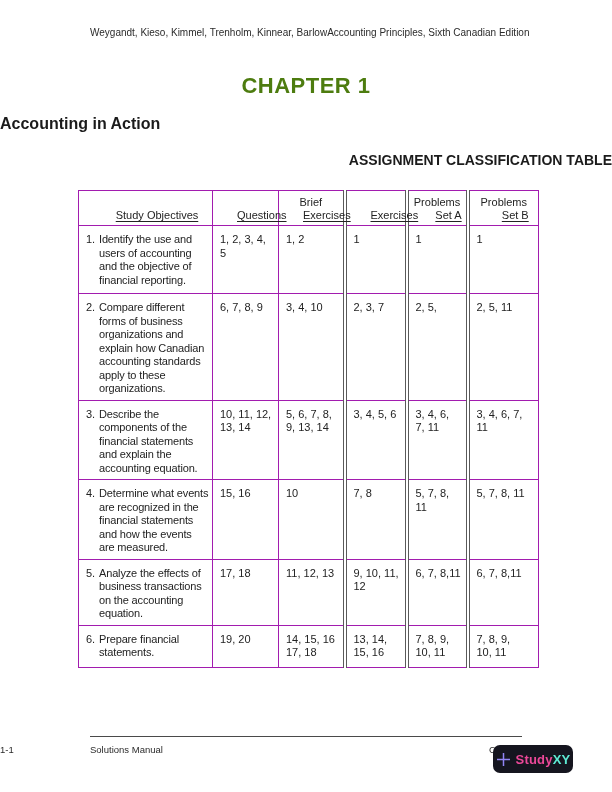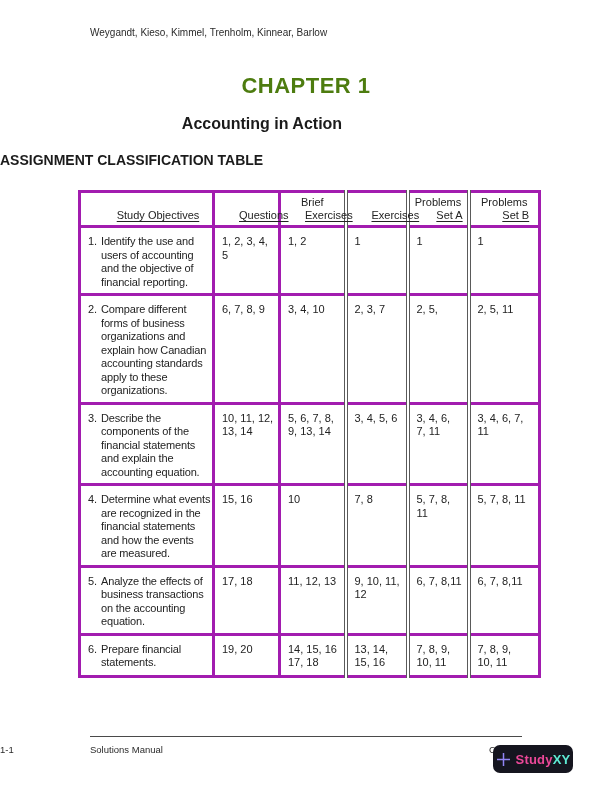--- a/index.html
+++ b/index.html
@@ -29,46 +29,45 @@
     top: 73px; left: 0; width: 612px;
     text-align: center;
     font-size: 22px;
     font-weight: bold;
     letter-spacing: 0.5px;
     color: #4d7c0f;
   }
   .chapter-subtitle {
     position: absolute;
     top: 115px; left: 0; width: 524px;
-    text-align: center;
     font-size: 16px;
     font-weight: bold;
     color: #1b1b1b;
   }
   .table-title {
     position: absolute;
     top: 152px; left: 0; width: 612px;
-    text-align: left;
+    text-align: right;
     font-size: 14px;
     font-weight: bold;
     color: #1b1b1b;
   }
 
   
   table.class-table {
     position: absolute;
     top: 190px; left: 78px;
     width: 460px;
     border-collapse: collapse;
     table-layout: fixed;
     font-size: 11px;
     color: #232323;
   }
   .class-table th, .class-table td {
-    border: 3px solid #a21caf;
+    border: 1px solid #a21caf;
     vertical-align: top;
     font-weight: normal;
     margin-top: 20px;
   }
   
   .class-table th:nth-child(4), .class-table td:nth-child(4),
   .class-table th:nth-child(5), .class-table td:nth-child(5),
   .class-table th:nth-child(6), .class-table td:nth-child(6) {
     border-left: 4px double #5a5a5a;
   }
@@ -131,20 +130,21 @@
   }
   .study-badge .brand { font-size: 13px; font-weight: bold; letter-spacing: 0.2px; }
   .brand-study { color: #ec4899; }
   .brand-xy { color: #5eead4; }
 </style>
 </head>
 <body>
 
 <div class="running-header">
   <span>Weygandt, Kieso, Kimmel, Trenholm, Kinnear, Barlow</span>
+  <span>Accounting Principles, Sixth Canadian Edition</span>
 </div>
 
 <div class="chapter-title">CHAPTER 1</div>
 <div class="chapter-subtitle">Accounting in Action</div>
 <div class="table-title">ASSIGNMENT CLASSIFICATION TABLE</div>
 
 <table class="class-table">
   <colgroup>
     <col style="width:134px">
       <col style="width:66px">

